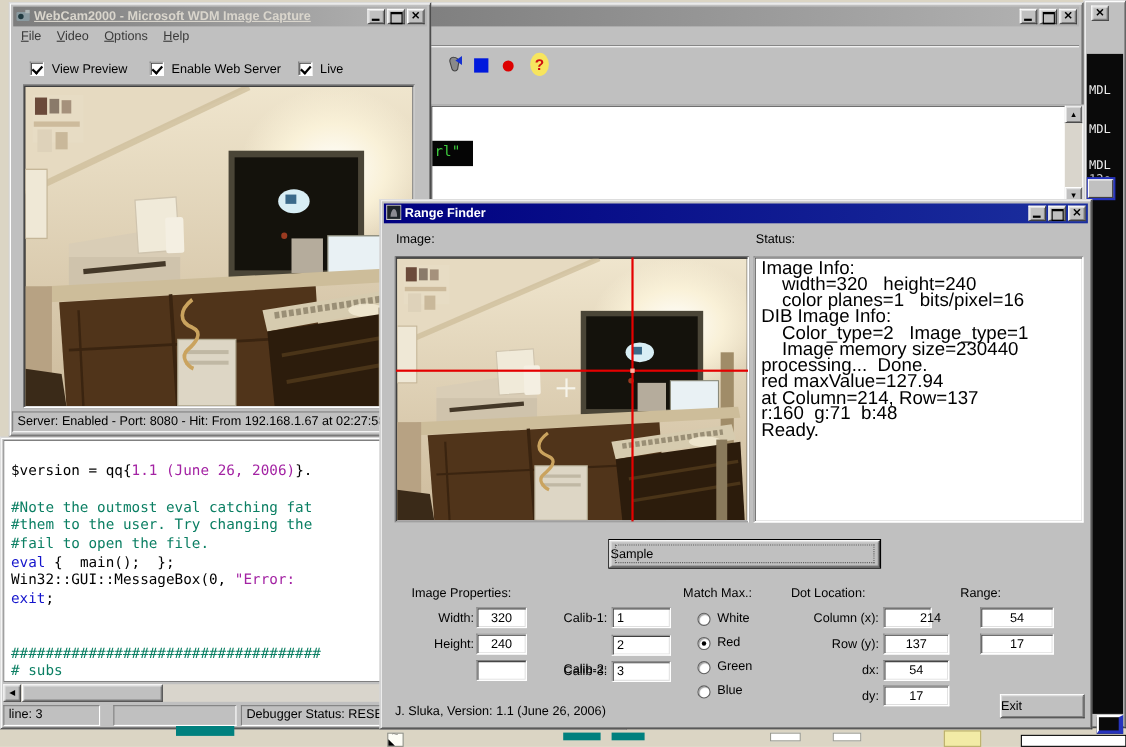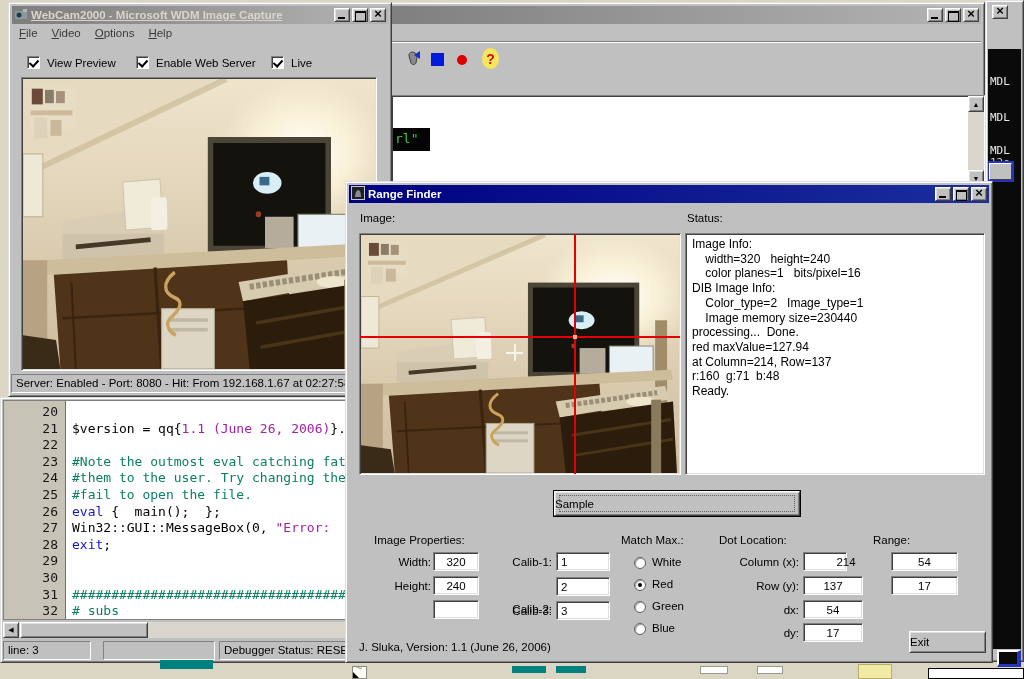--- a/index.html
+++ b/index.html
@@ -92,21 +92,21 @@
   #console-close { position:absolute; left:6px; top:4px; }
   #console-black { position:absolute; left:2px; top:48px; width:33px; height:600px; background:#0a0a0a; overflow:hidden; }
   .con-line { position:absolute; left:2px; color:#ececec; font-family:"DejaVu Sans Mono", monospace; font-size:11px; }
   #console-minibtn { position:absolute; left:1px; top:114px; width:23px; height:17px; background:#c0c0c0;
                      border:1px solid; border-color:#fff #404040 #404040 #fff; box-shadow:0 0 0 2px #2633bd; }
 
   
   #rf-win { left:345px; top:181px; width:648px; height:482px; }
   #rf-image-frame { position:absolute; left:13px; top:51px; width:322px; height:242px; background:#111; }
   #rf-status { position:absolute; left:339px; top:51px; width:300px; height:242px; background:#fff; overflow:hidden; }
-  #rf-status pre { margin:3px 0 0 6px; font-family:"Liberation Sans", sans-serif; font-size:12px; line-height:14.7px; white-space:pre; }
+  #rf-status pre { margin:3px 0 0 6px; font-family:"Liberation Sans", sans-serif; font-size:17px; line-height:14.7px; white-space:pre; }
   .cross-v { position:absolute; top:0; bottom:0; left:67%; width:2px; background:#e40000; }
   .cross-h { position:absolute; left:0; right:0; top:42.5%; height:2px; background:#e40000; }
   .cross-dot { position:absolute; left:calc(67% - 1px); top:calc(42.5% - 1px); width:4px; height:4px; background:#ffaf9f; }
   .cursor-h { position:absolute; left:calc(48% - 8px); top:49%; width:17px; height:2px; background:#f6f4ea; }
   .cursor-v { position:absolute; left:48%; top:calc(49% - 8px); width:2px; height:17px; background:#f6f4ea; }
   #rf-credit { position:absolute; left:13px; top:459px; }
 
   
   .frag { position:absolute; z-index:50; }
   .mini-icon { width:15px; height:13px; background:#fdfdf6; border:1px solid #8a8a80; position:relative; }
@@ -259,36 +259,20 @@
     <rect x="292" y="166" width="10" height="74" fill="#8a7a5c"></rect>
     <polygon points="0,240 0,212 30,216 34,240" fill="#3a2a18"></polygon>
   </svg>
 </div>
     </div>
     <div id="webcam-status" class="sunken1">Server: Enabled - Port: 8080 - Hit: From 192.168.1.67 at 02:27:58 Thu J</div>
   </div>
 
   <div class="win" id="editor-win">
     <div id="editor-area">
-      <div id="editor-gutter">
-          <div>20</div>
-          <div>21</div>
-          <div>22</div>
-          <div>23</div>
-          <div>24</div>
-          <div>25</div>
-          <div>26</div>
-          <div>27</div>
-          <div>28</div>
-          <div>29</div>
-          <div>30</div>
-          <div>31</div>
-          <div>32</div>
-          <div>33</div>
-        </div>
       <div id="editor-code"><div class="code-line"></div><div class="code-line"><span class="seg-plain">$version = qq{</span><span class="seg-string">1.1 (June 26, 2006)</span><span class="seg-plain">}.</span></div><div class="code-line"></div><div class="code-line"><span class="seg-comment">#Note the outmost eval catching fat</span></div><div class="code-line"><span class="seg-comment">#them to the user. Try changing the</span></div><div class="code-line"><span class="seg-comment">#fail to open the file.</span></div><div class="code-line"><span class="seg-keyword">eval</span><span class="seg-plain"> {  main();  };</span></div><div class="code-line"><span class="seg-plain">Win32::GUI::MessageBox(0, </span><span class="seg-string">"Error: </span></div><div class="code-line"><span class="seg-keyword">exit</span><span class="seg-plain">;</span></div><div class="code-line"></div><div class="code-line"></div><div class="code-line"><span class="seg-comment">####################################</span></div><div class="code-line"><span class="seg-comment"># subs</span></div></div>
     </div>
     <div id="editor-hscroll" class="sb-track">
       <span class="sb-btn" style="left:0;">◀</span>
       <span class="btn95 thumb"></span>
       <span class="sb-btn" style="right:0;">▶</span>
     </div>
     <div id="editor-status">
       <span class="status-panel sunken1" style="left:2px; width:88px;">line: 3</span>
       <span class="status-panel sunken1" style="left:102px; width:112px;"></span>

